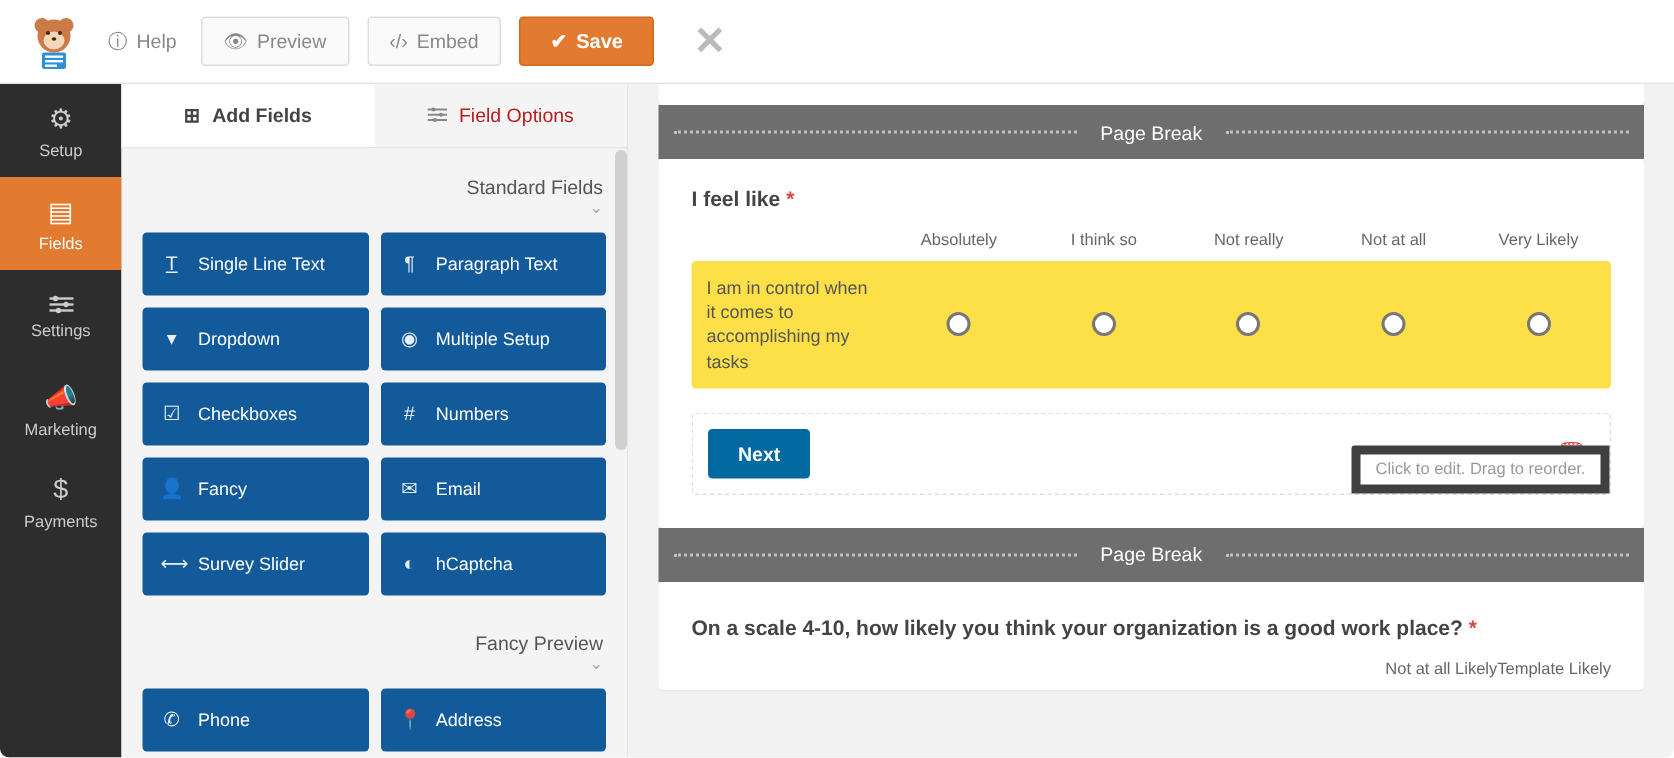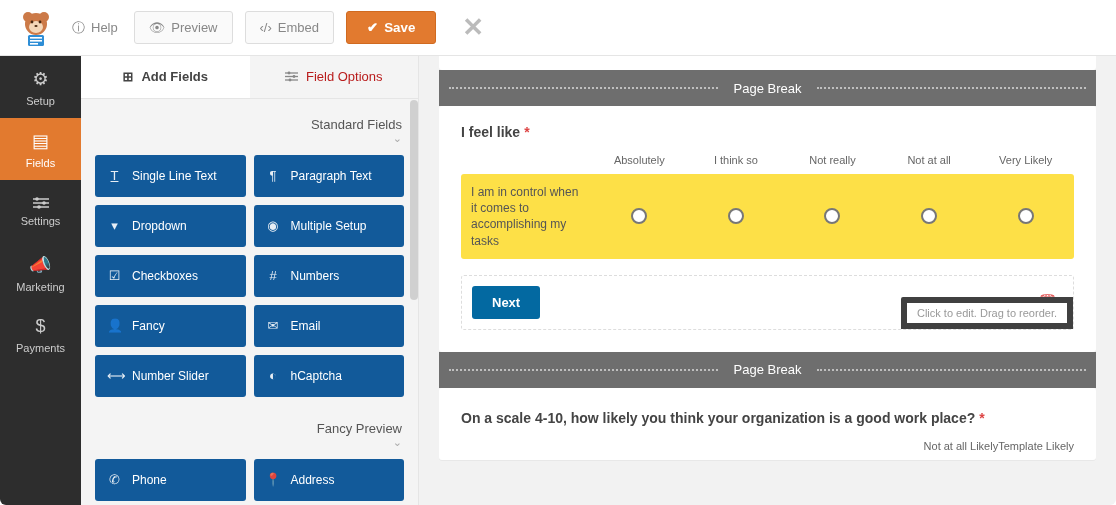--- a/index.html
+++ b/index.html
@@ -189,21 +189,21 @@
         <div class="field-tile">
             <span class="fic">👤</span>
             <span>Fancy</span>
           </div>
         <div class="field-tile">
             <span class="fic">✉</span>
             <span>Email</span>
           </div>
         <div class="field-tile">
             <span class="fic">⟷</span>
-            <span>Number Slider</span>
+            <span>Survey Slider</span>
           </div>
         <div class="field-tile">
             <span class="fic">◐</span>
             <span>hCaptcha</span>
           </div>
       </div>
 
       <div class="section-h">
         <span>Fancy Preview</span>
         <span class="chev">⌄</span>

